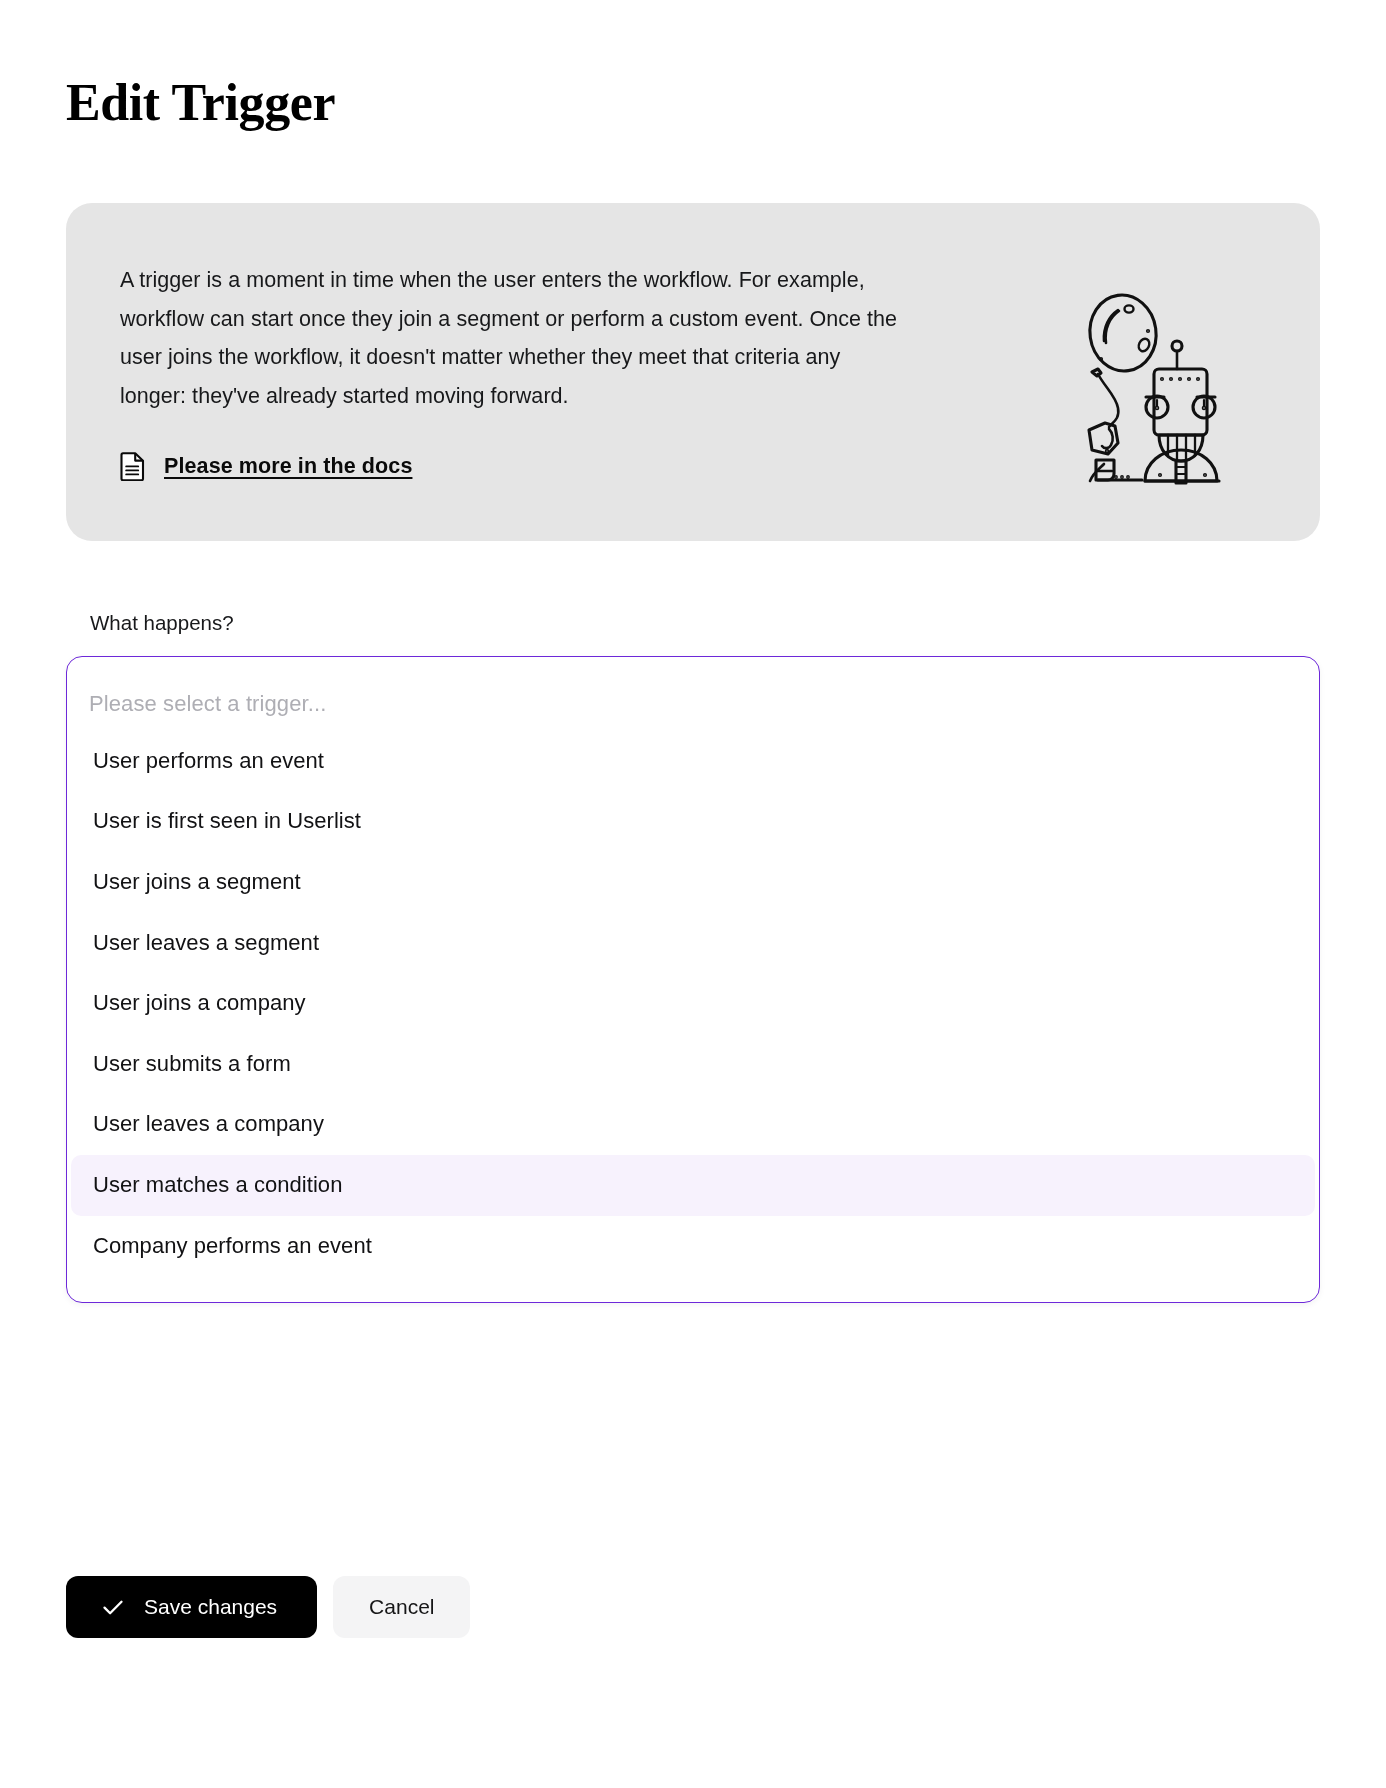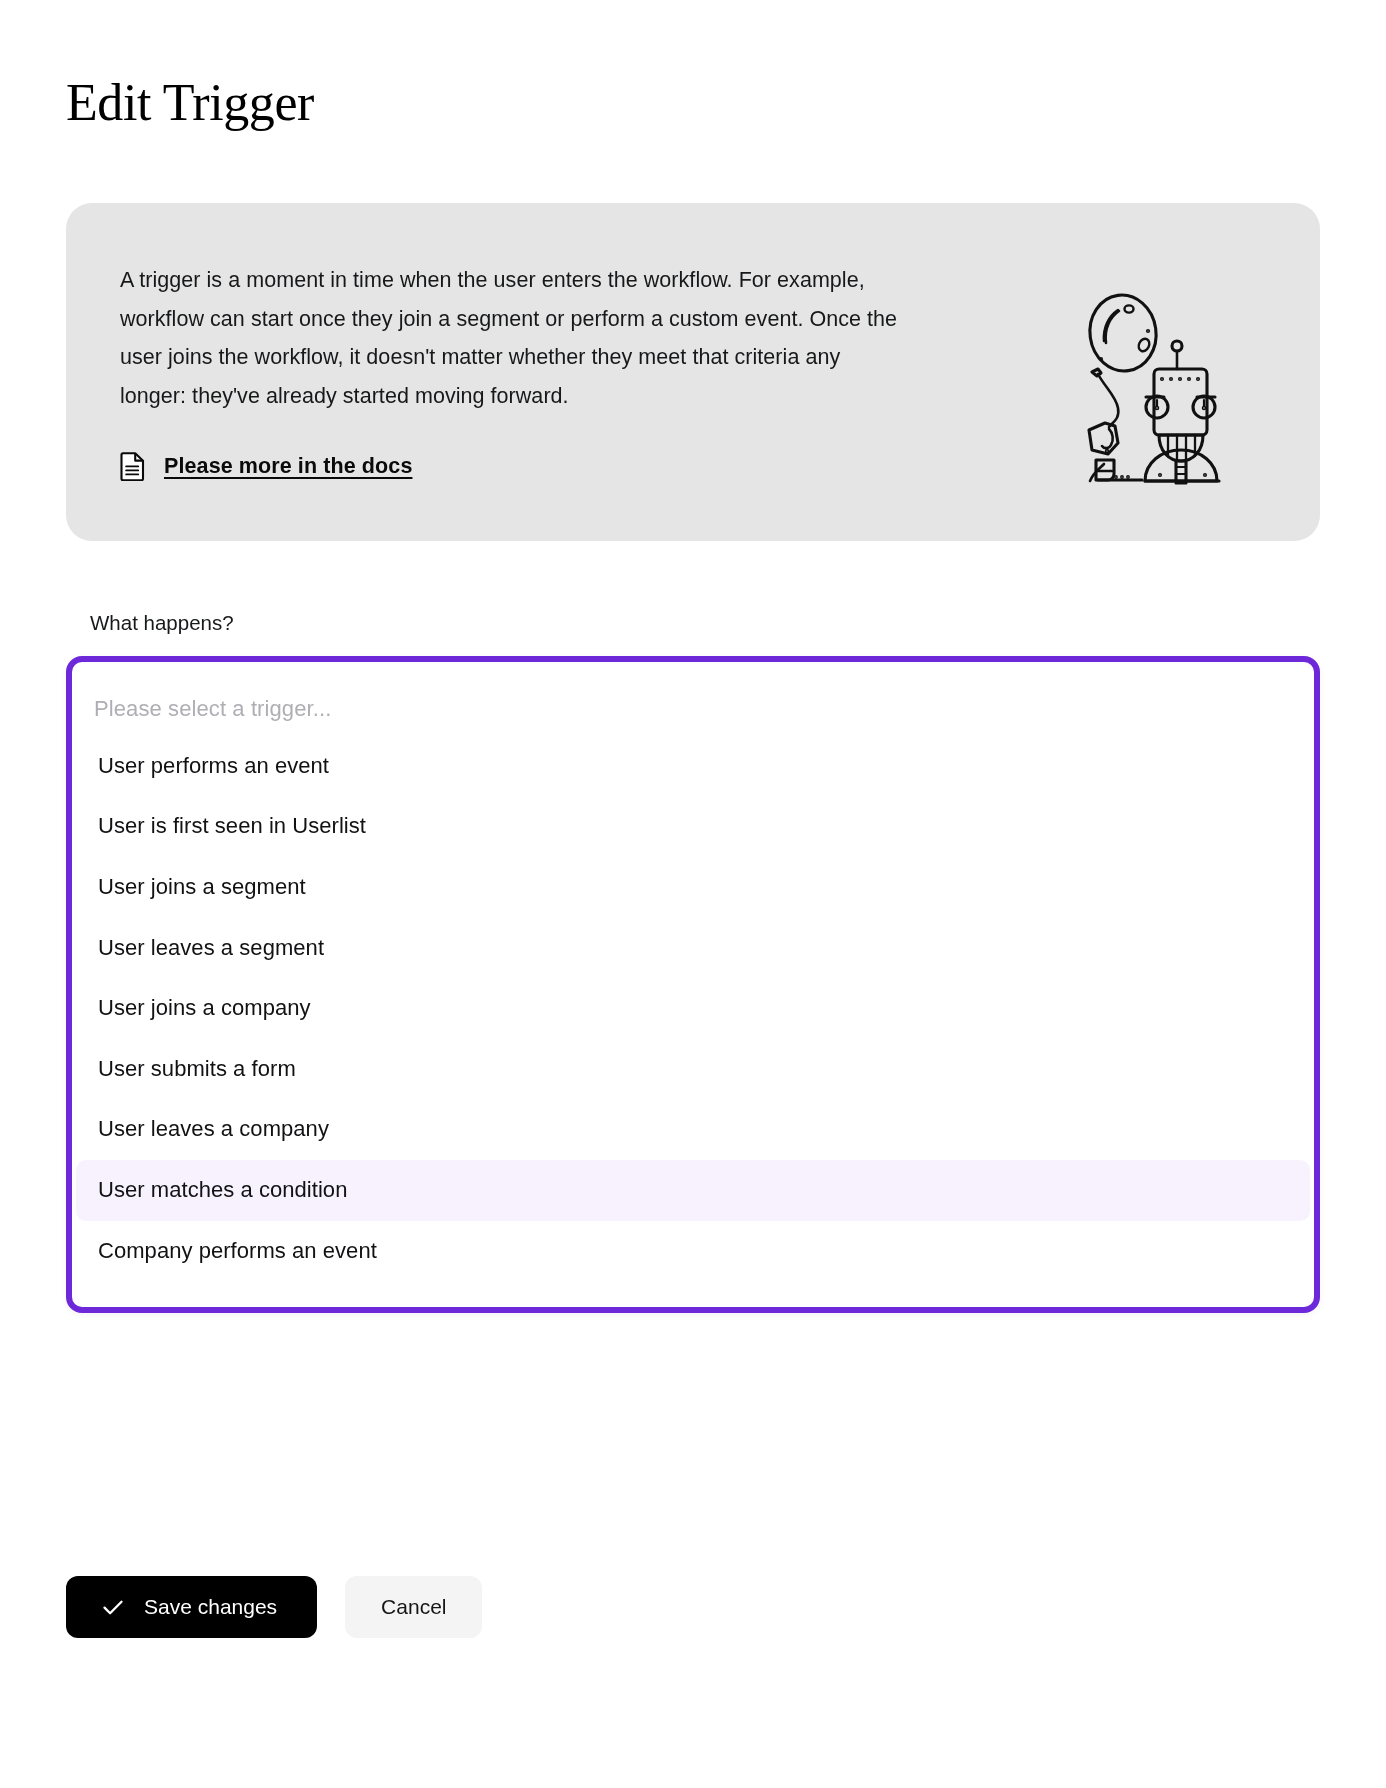--- a/index.html
+++ b/index.html
@@ -19,21 +19,21 @@
   .page {
     position: relative;
     width: 1386px;
     height: 1788px;
     padding: 0 66px;
   }
 
   
   .page-title {
     font-family: "Liberation Serif", serif;
-    font-weight: 400;
+    font-weight: 700;
     font-size: 52px;
     line-height: 1.1;
     letter-spacing: -0.4px;
     color: #000000;
     padding-top: 74px;
   }
 
   
   .info-card {
     margin-top: 72px;
@@ -99,21 +99,21 @@
     font-size: 20.5px;
     line-height: 1.4;
     color: #18191b;
     margin-left: 24px;
   }
 
   
   .dropdown-panel {
     margin-top: 18px;
     background: #ffffff;
-    border: 6px solid #6d28d9;
+    border: 1px solid #6d28d9;
     border-radius: 16px;
     box-shadow: 0 2px 6px rgba(16, 17, 26, 0.05);
     padding: 20px 0 26px 0;
     overflow: hidden;
   }
 
   .dropdown-placeholder {
     font-size: 22px;
     color: #aeaeb4;
     padding: 14px 22px;
@@ -137,21 +137,21 @@
     background: #f7f2fd;
   }
 
   
   .footer-actions {
     position: absolute;
     left: 66px;
     bottom: 150px;
     display: flex;
     align-items: center;
-    gap: 28px;
+    gap: 16px;
   }
 
   .btn {
     border: none;
     font-family: "Liberation Sans", sans-serif;
     font-size: 21px;
     border-radius: 12px;
     cursor: pointer;
     display: inline-flex;
     align-items: center;

